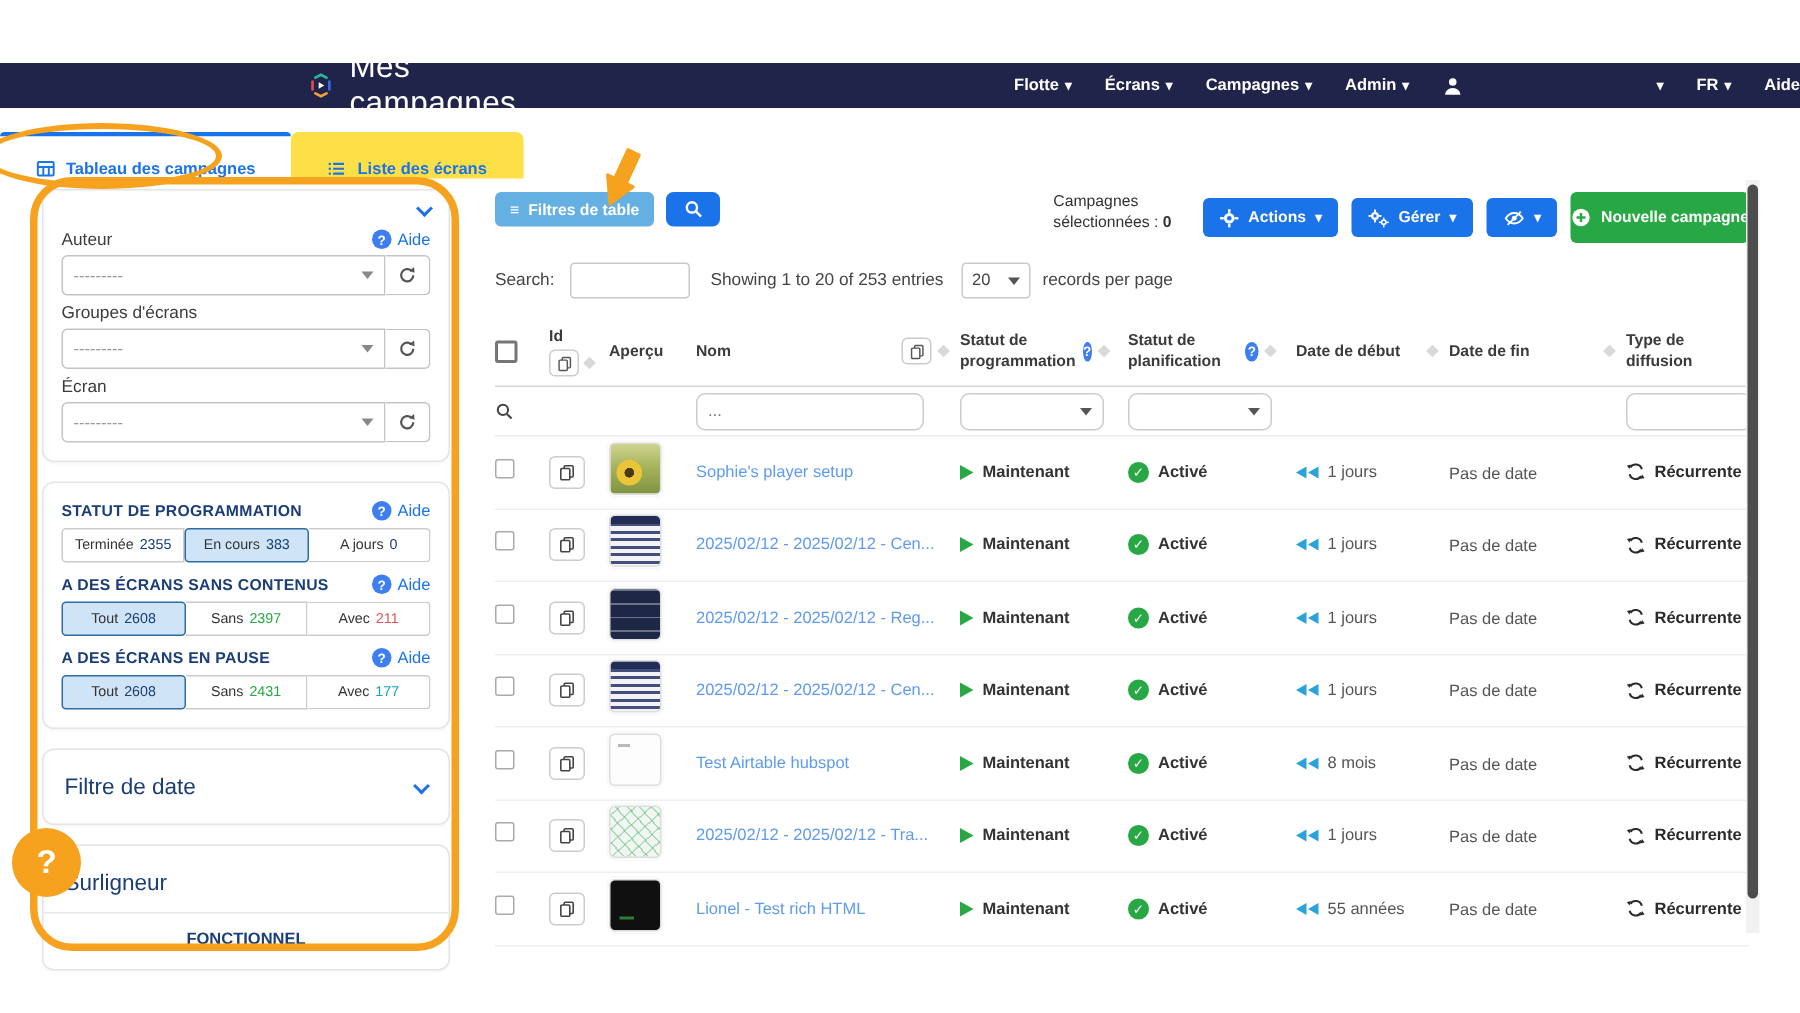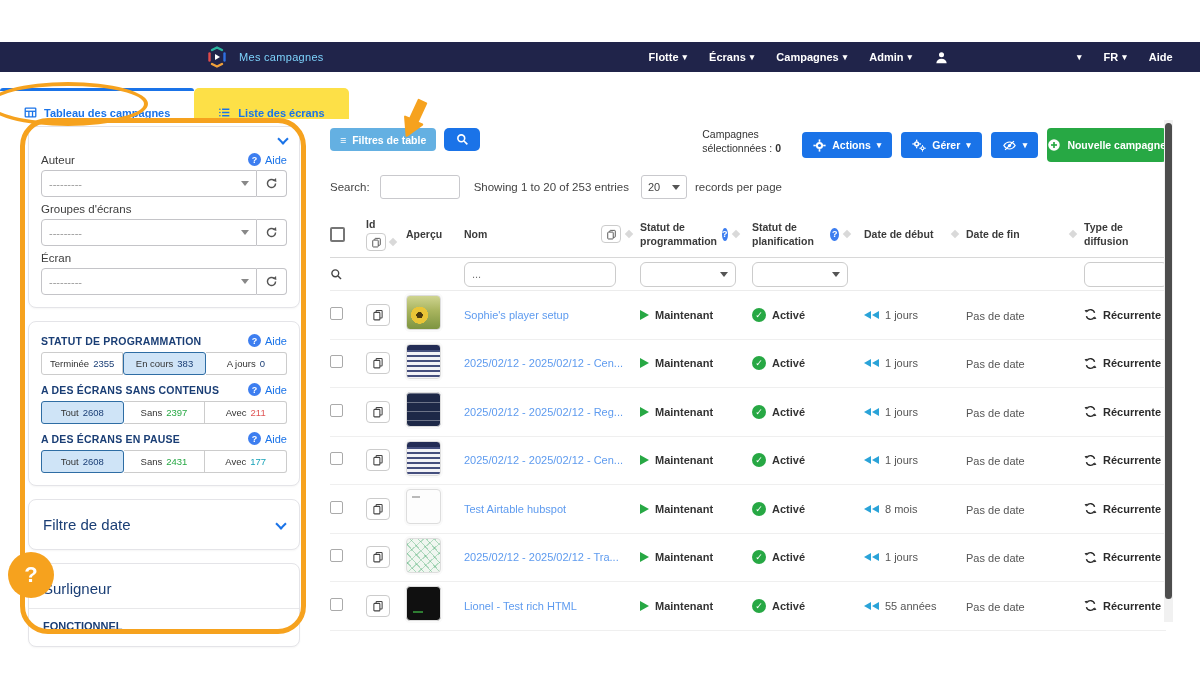--- a/index.html
+++ b/index.html
@@ -4,35 +4,35 @@
 <style>
   * { margin:0; padding:0; box-sizing:border-box; }
   html,body { width:1200px; height:675px; background:#fff; overflow:hidden;
     font-family:"Liberation Sans", sans-serif; }
   #stage { position:relative; width:1200px; height:675px; background:#fff; }
 
   
   #navbar { position:absolute; left:0; top:42px; width:1200px; height:30px;
     background:#20244a; display:flex; align-items:center; color:#fff; }
   #brand { display:flex; align-items:center; gap:10px; margin-left:205px; }
-  #brand-title { font-size:11px; letter-spacing:.3px; color:#7dd3fc; }
+  #brand-title { font-size:21px; letter-spacing:.3px; color:#ffffff; }
   #nav-items { display:flex; align-items:center; gap:22px; margin-left:325px; font-size:11px; font-weight:bold; }
   .nav-item { display:flex; align-items:center; gap:4px; cursor:pointer; white-space:nowrap; }
   .caret { font-size:9px; line-height:1; }
   #user-gap { width:120px; }
 
   
   #tabbar { position:absolute; left:0; top:88px; height:31px; display:flex; }
   .tab { height:31px; display:flex; align-items:flex-end; gap:7px; padding:0 24px;
     font-size:11px; font-weight:bold; color:#1a73e8; cursor:pointer; }
   .tab.active { background:#fff; border-top:3px solid #1a73e8; border-radius:3px 3px 0 0; }
   .tab.inactive { background:#fde047; border-radius:5px 5px 0 0; }
 
   
-  #sidebar { position:absolute; left:28px; top:126px; width:272px; display:flex; flex-direction:column; gap:13px; }
+  #sidebar { position:absolute; left:28px; top:126px; width:272px; display:flex; flex-direction:column; gap:13px;text-align:center; }
   .card { background:#fff; border:1px solid #e4e4e8; border-radius:8px; box-shadow:0 1px 2px rgba(0,0,0,.04); padding:10px 12px; }
   .collapse-row { display:flex; justify-content:flex-end; height:12px; }
   .chev-down { width:8px; height:8px; border-right:2px solid #1a73e8; border-bottom:2px solid #1a73e8; transform:rotate(45deg); margin-top:-2px; cursor:pointer; }
   .f-label-row { display:flex; align-items:center; justify-content:space-between; margin:4px 0 4px; }
   .f-label { font-size:11.5px; color:#3c3c3c; }
   .aide { display:flex; align-items:center; gap:4px; font-size:11px; color:#1a73e8; cursor:pointer; }
   .help-ic { width:13px; height:13px; border-radius:50%; background:#3d7ef0; color:#fff; font-size:9px; font-weight:bold;
     display:inline-flex; align-items:center; justify-content:center; }
   .input-group { display:flex; height:27px; margin-bottom:6px; }
   .sel { flex:1; border:1px solid #c4c4c8; border-radius:4px 0 0 4px; display:flex; align-items:center; justify-content:space-between;

